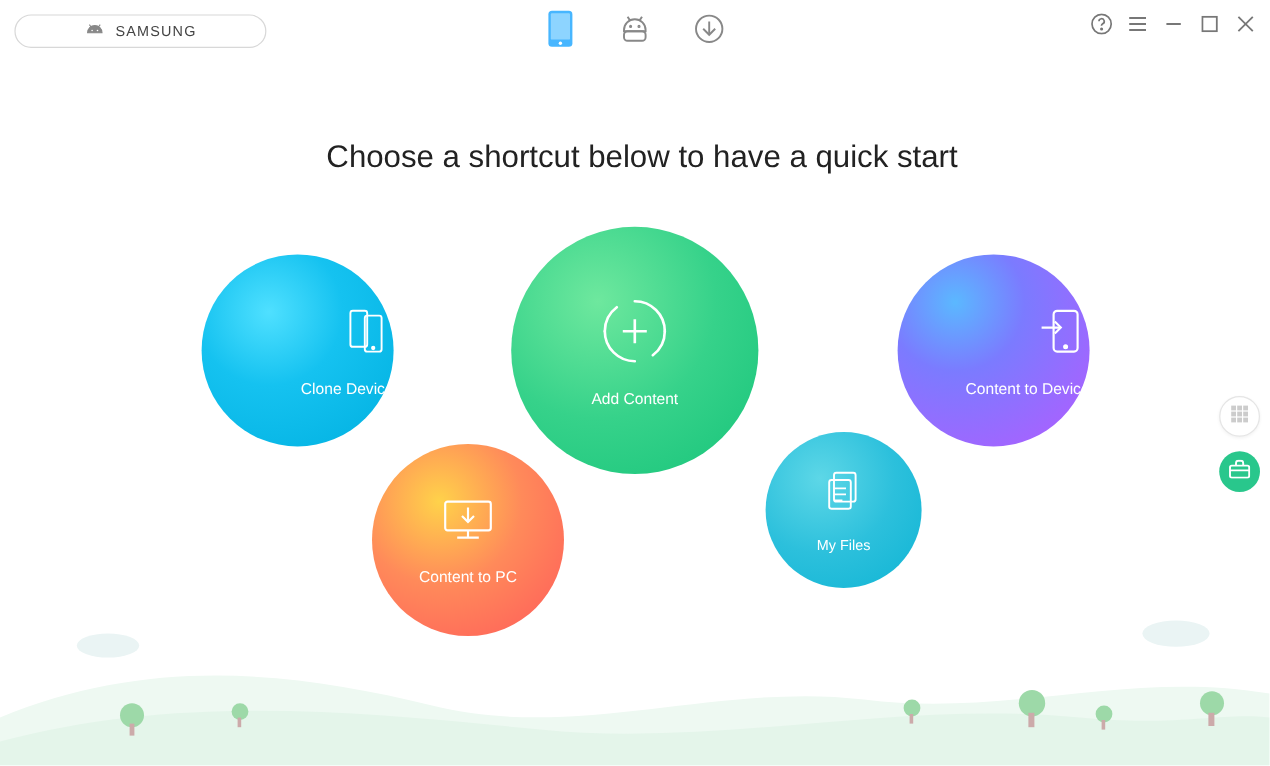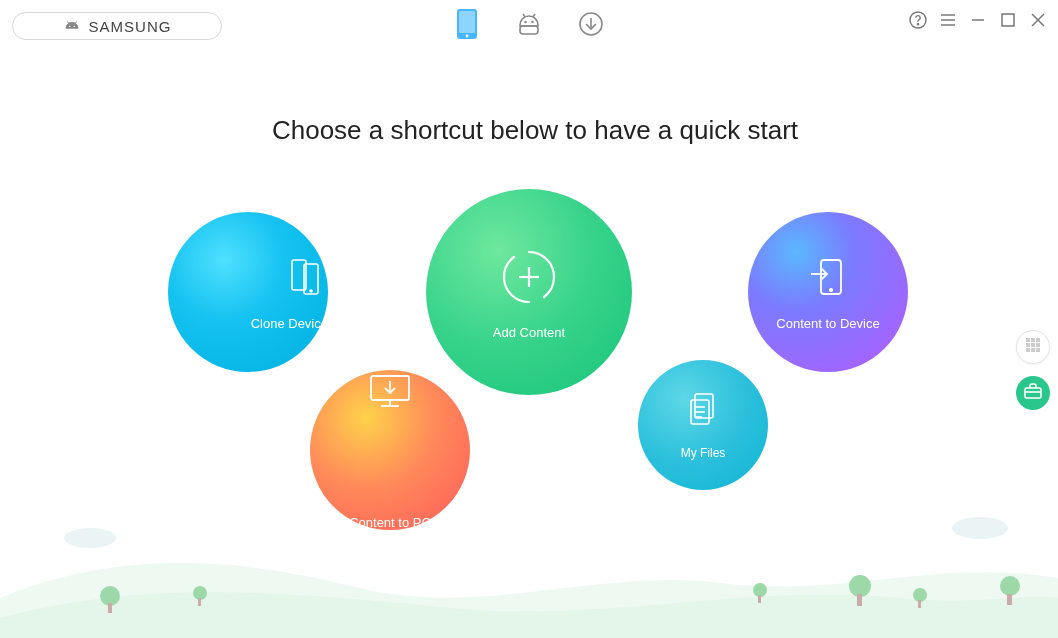--- a/index.html
+++ b/index.html
@@ -1,32 +1,32 @@
 <!DOCTYPE html>
 <html><head>
 <meta charset="utf-8">
 <style>
   * { margin: 0; padding: 0; box-sizing: border-box; }
   html, body { width: 1058px; height: 638px; font-family: "Segoe UI", Arial, sans-serif; background: #fff; overflow: hidden; }
   .toolbar { position: absolute; top: 0; left: 0; right: 0; height: 50px; display: flex; align-items: center; }
-  .device-badge { position: absolute; left: 12px; top: 12px; width: 210px; height: 28px; border: 1px solid #d8d8d8; border-radius: 14px; display: flex; align-items: center; justify-content: center; gap: 8px; font-size: 15px; letter-spacing: 1px; color: #444; cursor: pointer; }
+  .device-badge { position: absolute; left: 12px; top: 12px; width: 210px; height: 28px; border: 1px solid #d8d8d8; border-radius: 14px; display: flex; align-items: center; justify-content: center; gap: 8px; font-size: 12px; letter-spacing: 1px; color: #444; cursor: pointer; }
   .device-badge svg { width: 18px; height: 12px; }
   .center-icons { position: absolute; left: 50%; top: 10px; transform: translateX(-50%); display: flex; gap: 36px; align-items: center; }
   .center-icons .nav-btn { width: 26px; height: 32px; display:flex; align-items:center; justify-content:center; cursor:pointer; }
   .right-icons { position: absolute; right: 10px; top: 12px; display: flex; gap: 10px; align-items: center; }
   .right-icons .ctl { width: 20px; height: 20px; display:flex; align-items:center; justify-content:center; cursor:pointer; color:#666; }
   .page-title { position:absolute; top:115px; left:0; right:0; text-align:center; font-size:26px; color:#222; font-weight:400;padding-left:12px; }
 
   .shortcut { position:absolute; border-radius:50%; display:flex; flex-direction:column; align-items:center; justify-content:center; color:#fff; cursor:pointer; }
   .shortcut .lbl { font-size:13px; margin-top:12px; font-weight:300; }
 
   .sc-clone   { width:160px; height:160px; left:168px; top:212px; background: radial-gradient(circle at 35% 30%, #4fe0ff 0%, #15c2f0 40%, #00b0e0 100%); align-items: flex-end; }
   .sc-add     { width:206px; height:206px; left:426px; top:189px; background: radial-gradient(circle at 35% 30%, #6ee89e 0%, #36d28a 50%, #18c47a 100%); text-align: right; }
-  .sc-content { width:160px; height:160px; left:748px; top:212px; background: radial-gradient(circle at 30% 25%, #5bb8ff 0%, #7b7bff 35%, #b45bff 100%); }
-  .sc-pc      { width:160px; height:160px; left:310px; top:370px; background: radial-gradient(circle at 35% 30%, #ffd24a 0%, #ff8a5a 45%, #ff5a5a 100%); justify-content: space-between; }
+  .sc-content { width:160px; height:160px; left:748px; top:212px; background: radial-gradient(circle at 30% 25%, #5bb8ff 0%, #7b7bff 35%, #b45bff 100%); align-items: flex-end; }
+  .sc-pc      { width:160px; height:160px; left:310px; top:370px; background: radial-gradient(circle at 35% 30%, #ffd24a 0%, #ff8a5a 45%, #ff5a5a 100%); }
   .sc-files   { width:130px; height:130px; left:638px; top:360px; background: radial-gradient(circle at 35% 30%, #5dd7e7 0%, #2cc0dc 50%, #0fb4d4 100%); }
 
   .side-tabs { position:absolute; right: 8px; top: 330px; display:flex; flex-direction:column; gap: 12px; }
   .side-tabs .tab { width:34px; height:34px; border-radius:50%; display:flex; align-items:center; justify-content:center; cursor:pointer; }
   .tab-grid { background:#fff; border:1px solid #e5e5e5; box-shadow:0 1px 3px rgba(0,0,0,0.06); color:#bbb; }
   .tab-case { background:#29c78c; color:#fff; }
 
   
   .landscape { position:absolute; left:0; right:0; bottom:0; height:140px; pointer-events:none; }
 </style>

